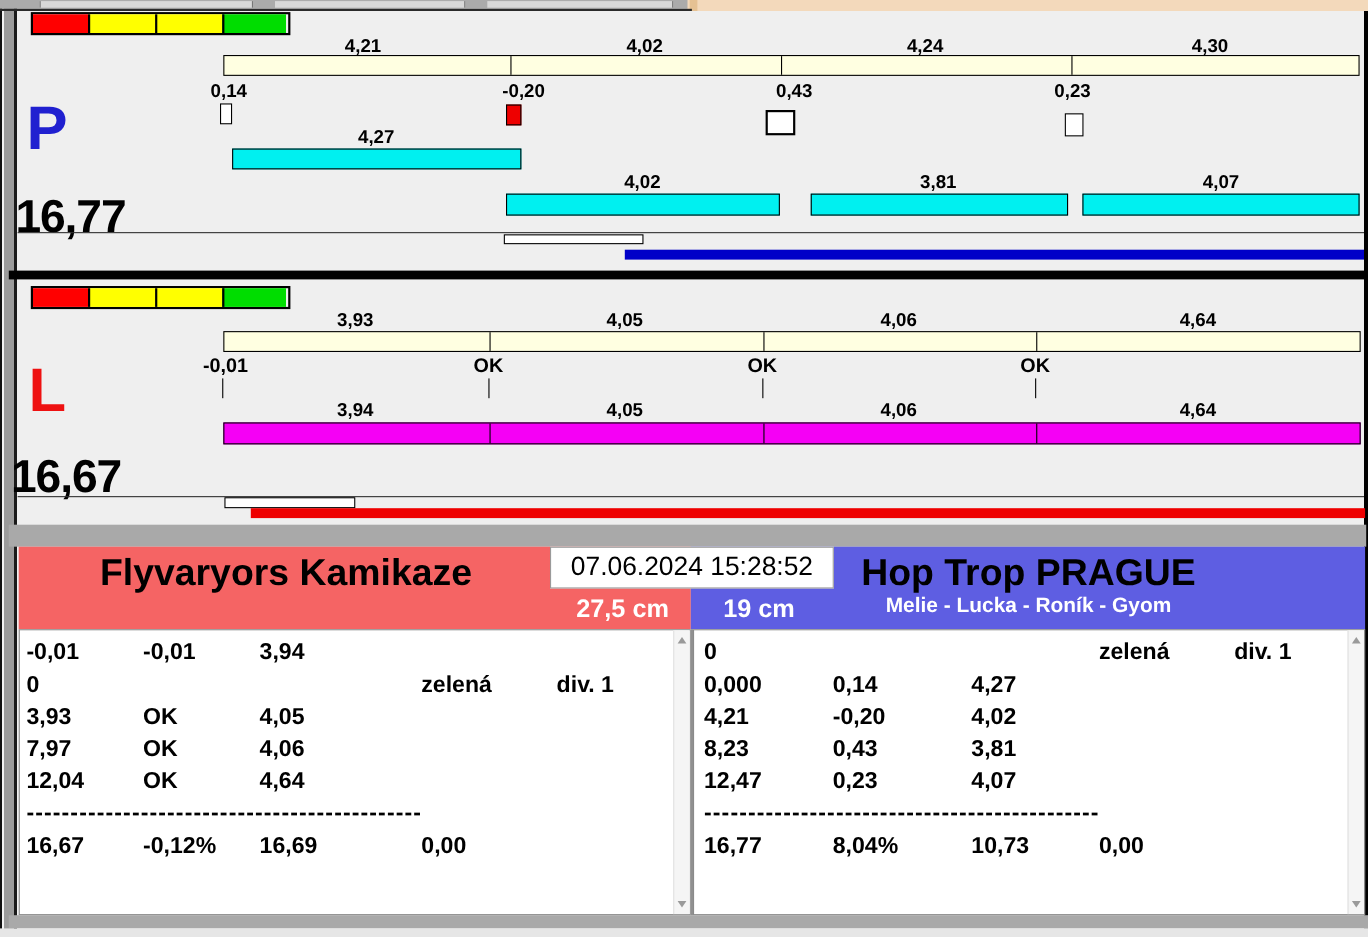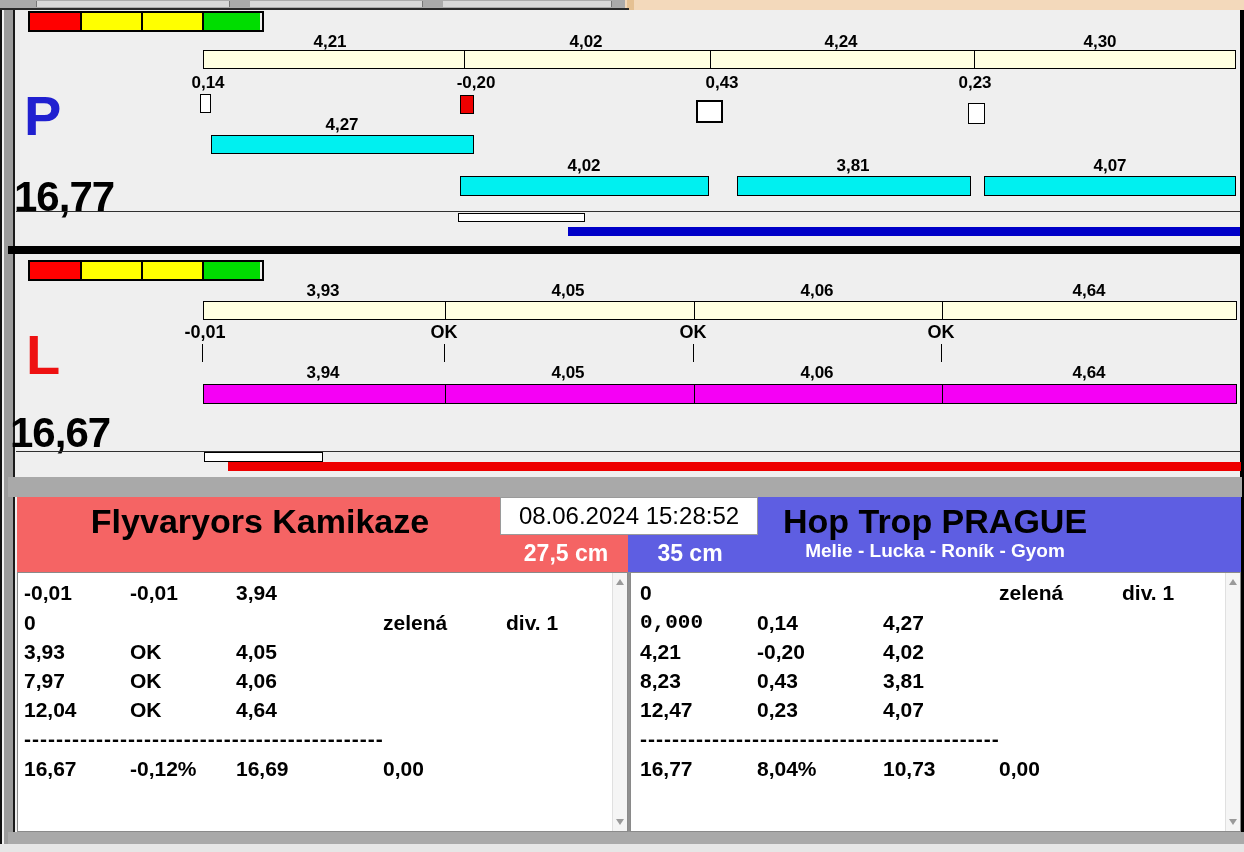--- a/index.html
+++ b/index.html
@@ -148,25 +148,25 @@
   <div class="abs" style="left:8px;top:477px;width:1234px;height:20px;background:#A9A9A9;"></div>
 
   <div class="abs" style="left:17px;top:497px;width:611px;height:75px;background:#F56464;"></div>
   <div class="abs" style="left:628px;top:497px;width:613px;height:75px;background:#5E5EE2;"></div>
 
   <span class="hdr-title" style="left:260px;top:502px;">Flyvaryors Kamikaze</span>
   <span class="hdr-height" style="left:566px;top:540px;text-align:right;">27,5 cm</span>
 
   <span class="hdr-title" style="left:935px;top:502px;">Hop Trop PRAGUE</span>
   <span class="hdr-sub" style="left:935px;top:540px;">Melie - Lucka - Roník - Gyom</span>
-  <span class="hdr-height" style="left:690px;top:540px;">35 cm</span>
+  <span class="hdr-height" style="left:690px;top:540px;">19 cm</span>
 
   <div class="abs" style="left:500px;top:497px;width:258px;height:38px;background:#FFF;border:1px solid #9A9A9A;box-sizing:border-box;
               display:flex;align-items:center;justify-content:center;font-size:24px;">
-    <span>08.06.2024 15:28:52</span>
+    <span>07.06.2024 15:28:52</span>
   </div>
 
   <div class="tbody" style="left:17px;top:572px;width:611px;height:260px;">
     <div class="trow" style="top:8px;">
       <span style="left:6px;">-0,01</span>
       <span style="left:112px;">-0,01</span>
       <span style="left:218px;">3,94</span>
     </div>
     <div class="trow" style="top:38px;">
       <span style="left:6px;">0</span>
@@ -205,21 +205,21 @@
 
   <div class="abs" style="left:628px;top:572px;width:2px;height:260px;background:#909090;"></div>
 
   <div class="tbody" style="left:630px;top:572px;width:611px;height:260px;">
     <div class="trow" style="top:8px;">
       <span style="left:9px;">0</span>
       <span style="left:368px;">zelená</span>
       <span style="left:491px;">div. 1</span>
     </div>
     <div class="trow" style="top:38px;">
-      <span style="left:9px;font-family:Liberation Mono, monospace;">0,000</span>
+      <span style="left:9px;">0,000</span>
       <span style="left:126px;">0,14</span>
       <span style="left:252px;">4,27</span>
     </div>
     <div class="trow" style="top:67px;">
       <span style="left:9px;">4,21</span>
       <span style="left:126px;">-0,20</span>
       <span style="left:252px;">4,02</span>
     </div>
     <div class="trow" style="top:96px;padding-left:44px;">
       <span style="left:9px;">8,23</span>

